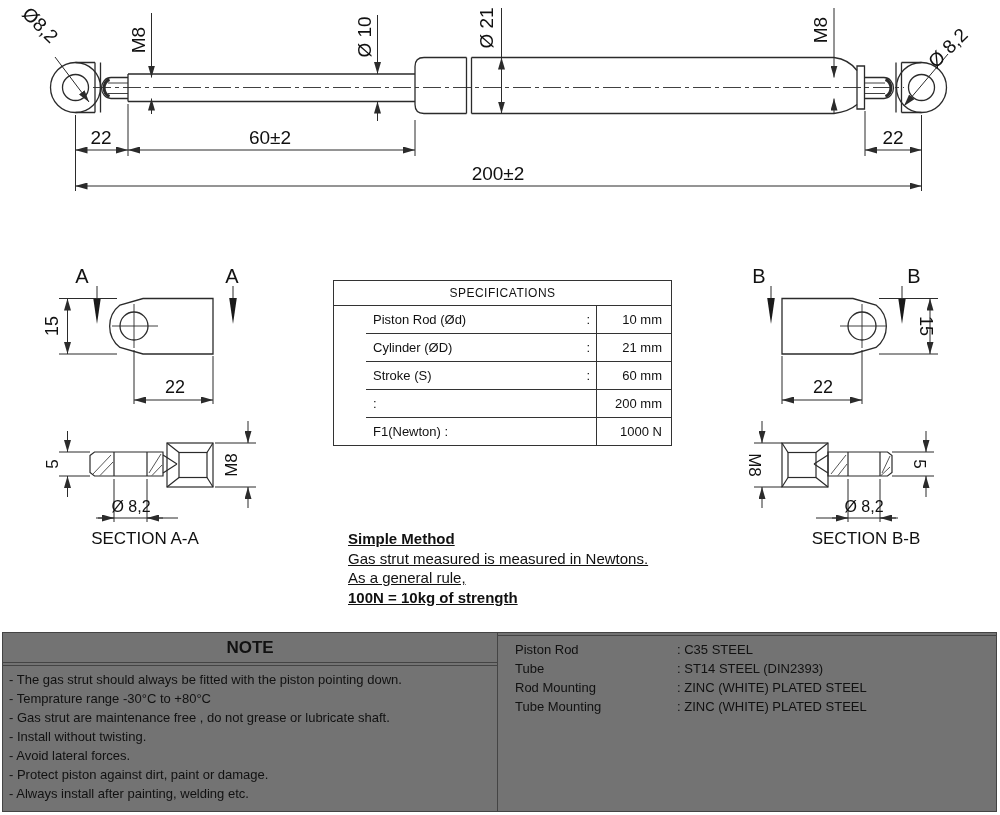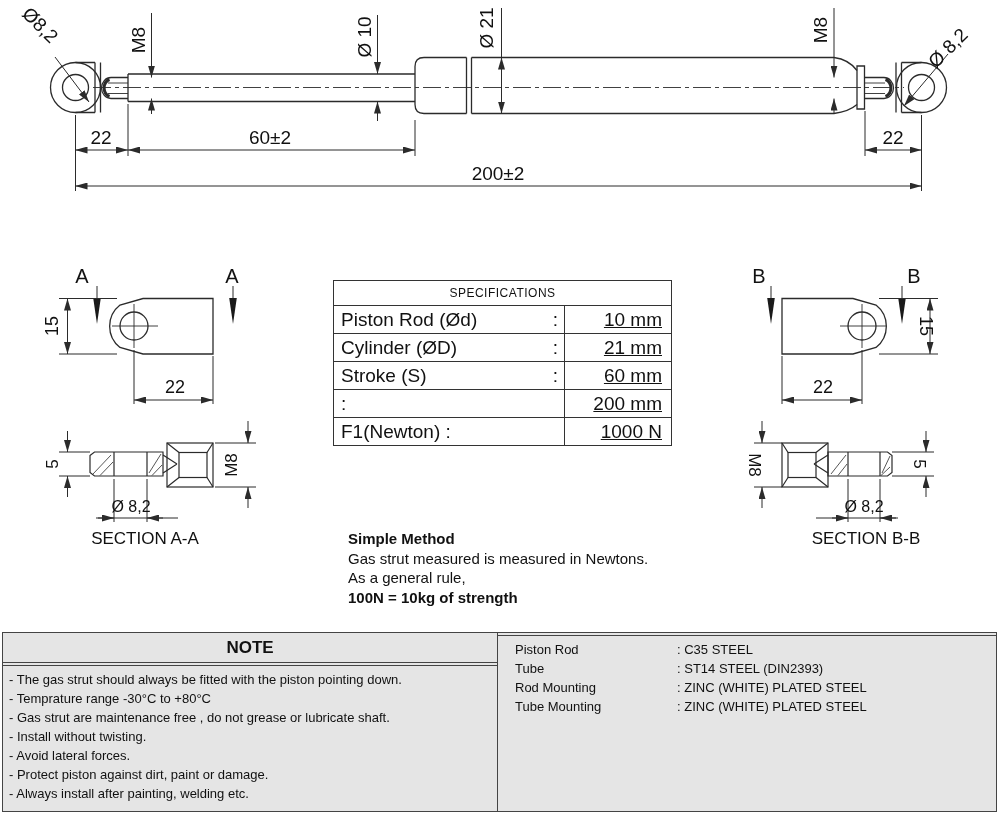--- a/index.html
+++ b/index.html
@@ -3,31 +3,31 @@
 <meta charset="utf-8">
 <style>
   html,body{margin:0;padding:0;background:#fff;}
   body{width:1000px;height:815px;position:relative;font-family:"Liberation Sans",sans-serif;color:#111;}
   .abs{position:absolute;}
   svg text{font-family:"Liberation Sans",sans-serif;fill:#111;}
 
   
   .spec{left:333px;top:280px;width:337px;border:1px solid #333;background:#fff;}
   .spec-title{height:24px;line-height:24px;text-align:center;font-size:12px;border-bottom:1px solid #333;letter-spacing:.5px;}
-  .spec-row{display:flex;height:27px;line-height:27px;border-bottom:1px solid #333;font-size:19px;}
+  .spec-row{display:flex;height:27px;line-height:27px;border-bottom:1px solid #333;font-size:13px;margin-left:32px;}
   .spec-row:last-child{border-bottom:none;}
   .spec-label{width:231px;border-right:1px solid #333;display:flex;justify-content:space-between;padding:0 6px 0 7px;box-sizing:border-box;}
-  .spec-value{flex:1;text-align:right;padding-right:9px;text-decoration:underline;}
+  .spec-value{flex:1;text-align:right;padding-right:9px;}
 
   
-  .method{left:348px;top:529px;width:330px;font-size:15px;line-height:19.5px;}
+  .method{left:348px;top:529px;width:330px;font-size:15px;line-height:19.5px;text-decoration:underline;}
   .method .b{font-weight:bold;}
 
   
-  .bottom{left:2px;top:632px;width:995px;height:180px;border:1px solid #444;display:flex;box-sizing:border-box;background:#e5e5e5;}
+  .bottom{left:2px;top:632px;width:995px;height:180px;border:1px solid #444;display:flex;box-sizing:border-box;background:#737373;}
   .bcol{display:flex;flex-direction:column;}
   .bcol.left{width:494px;border-right:1px solid #444;}
   .bcol.right{flex:1;}
   .bhead{height:29px;line-height:29px;text-align:center;font-weight:bold;font-size:17px;border-bottom:1px solid #444;}
   .bgap{height:2px;border-bottom:1px solid #444;}
   .bbody{padding:4px 4px 0 6px;font-size:13px;line-height:19px;}
   .mat-row{display:flex;}
   .mat-body{padding-left:17px;}
   .mat-label{width:162px;}
 </style>

